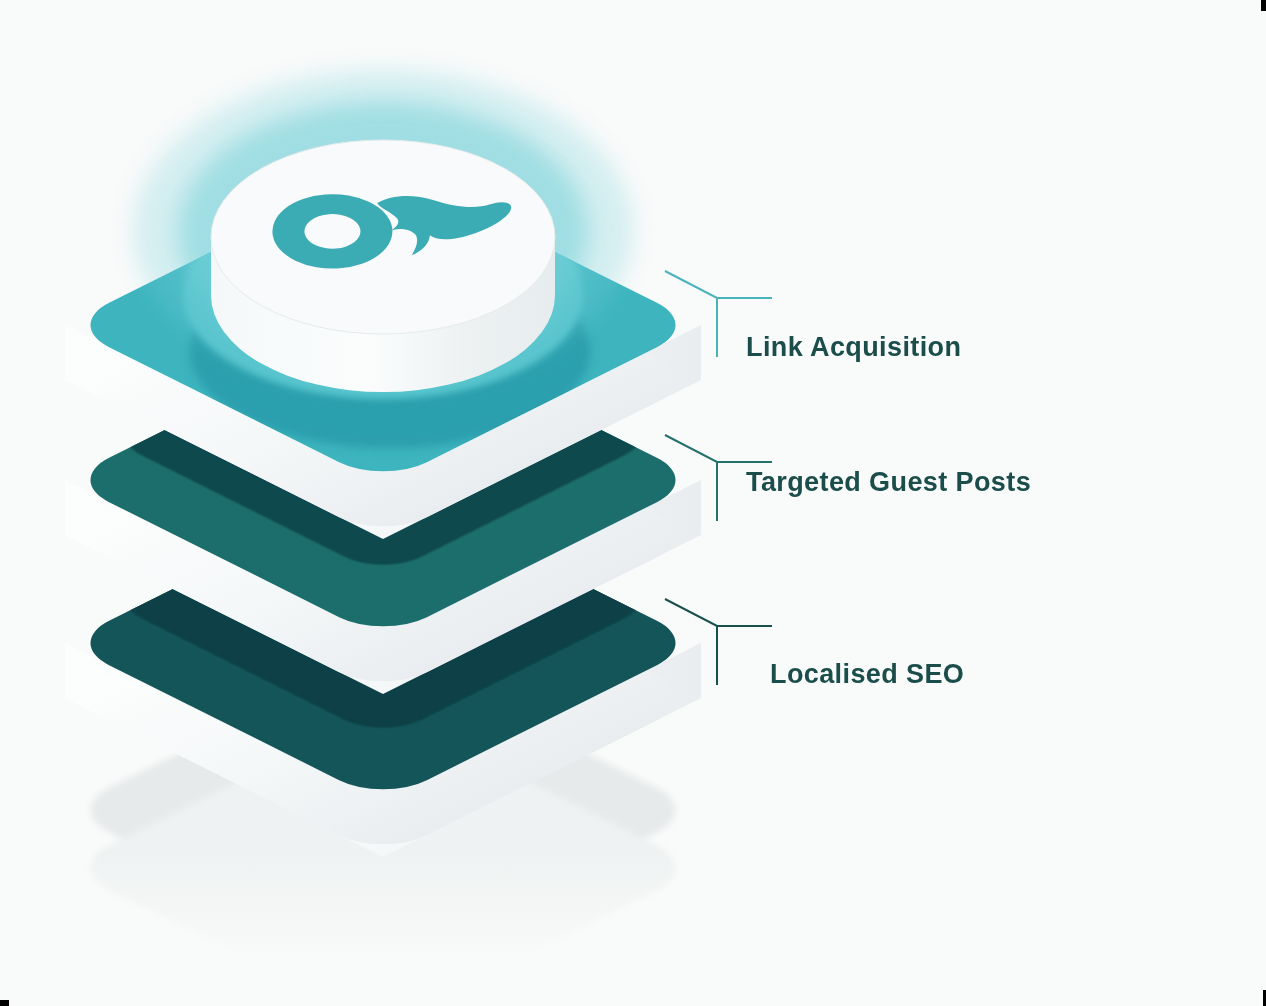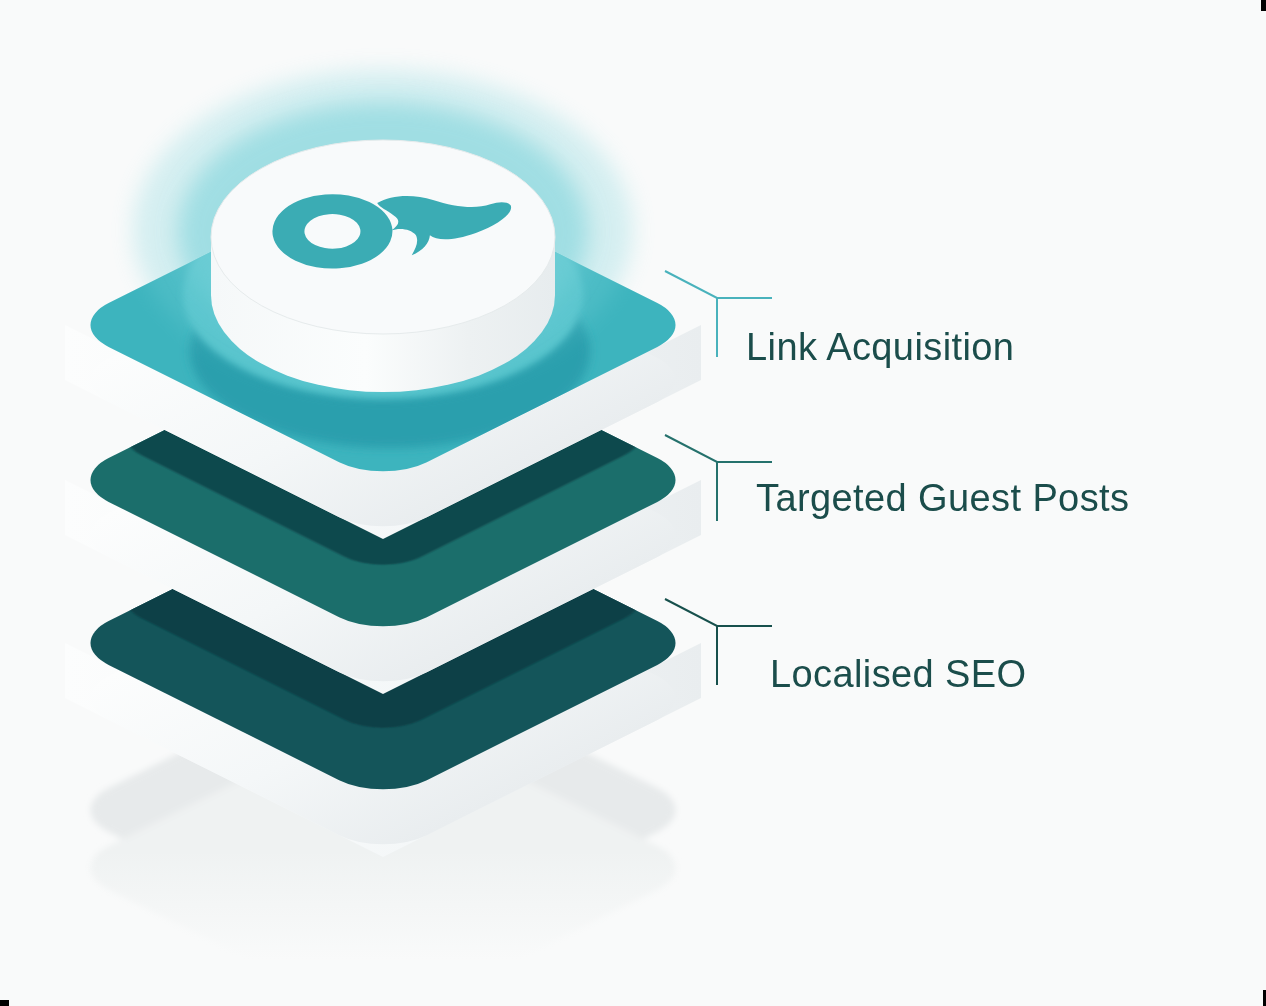--- a/index.html
+++ b/index.html
@@ -5,30 +5,30 @@
   html,body{margin:0;padding:0;}
   body{
     width:1266px;height:1006px;overflow:hidden;
     background:#f9fafa;
     font-family:"Liberation Sans","DejaVu Sans",sans-serif;
   }
   .stage{position:relative;width:1266px;height:1006px;background:#f9fafa;}
   .stage svg{position:absolute;left:0;top:0;}
   .layer-label{
     position:absolute;
-    font-size:38px;
-    font-weight:400;
+    font-size:27px;
+    font-weight:700;
     letter-spacing:.4px;
     color:#1b4d4b;
     white-space:nowrap;
     line-height:40px;
     text-align:center;
   }
   #label-1{left:746px;top:327px;}
-  #label-2{left:746px;top:478px;margin-left:10px;}
+  #label-2{left:746px;top:462px;}
   #label-3{left:746px;top:654px;margin-left:24px;}
 </style>
 </head>
 <body>
 
 <div class="stage">
 
   <svg width="1266" height="1006" viewBox="0 0 1266 1006">
     <defs>
 

